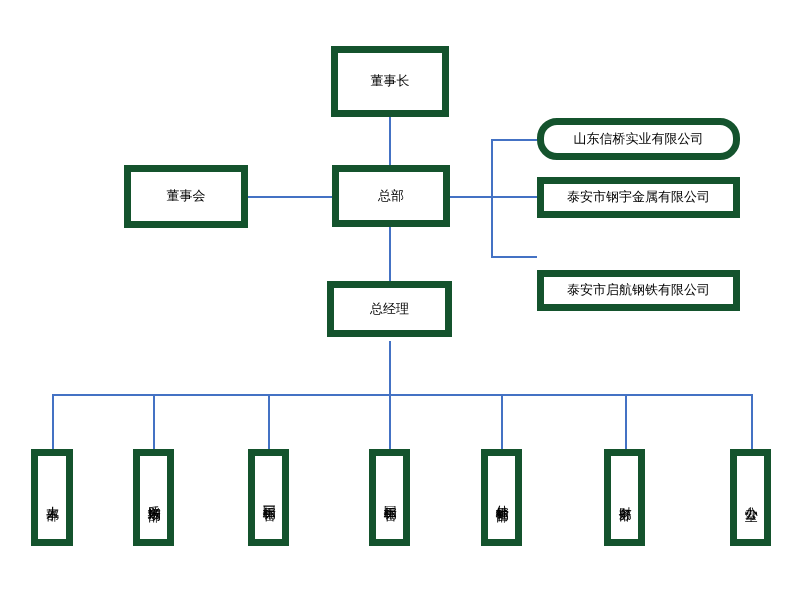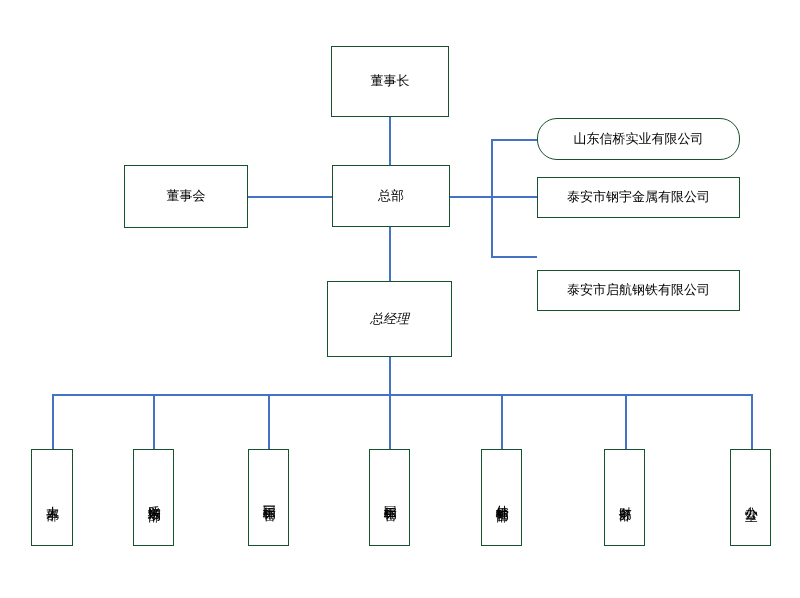--- a/index.html
+++ b/index.html
@@ -11,21 +11,21 @@
     position: relative;
     width: 800px;
     height: 598px;
     background: #ffffff;
     font-family: "DejaVu Sans", "Liberation Sans", sans-serif;
     overflow: hidden;
   }
   .node {
     position: absolute;
     box-sizing: border-box;
-    border: 1px solid #14532d;
+    border: 7px solid #14532d;
     background: #ffffff;
     display: flex;
     align-items: center;
     justify-content: center;
     text-align: center;
     color: #000000;
     font-size: 13px;
     line-height: 1.25;
     z-index: 3;
   }
@@ -88,21 +88,21 @@
   </div>
 
   <div class="node" style="left:537px; top:177px; width:203px; height:41px;">
     <span>泰安市钢宇金属有限公司</span>
   </div>
 
   <div class="node" style="left:537px; top:236px; width:203px; height:41px;margin-top:34px;">
     <span>泰安市启航钢铁有限公司</span>
   </div>
 
-  <div class="node" style="left:327px; top:281px; width:125px; height:76px;font-style:italic;">
+  <div class="node" style="left:327px; top:281px; width:125px; height:56px;">
     <span>总经理</span>
   </div>
 
   <div class="node vertical" style="left:31px; top:449px; width:42px; height:97px;">
     <span>人事部</span>
   </div>
 
   <div class="node vertical" style="left:133px; top:449px; width:41px; height:97px;">
     <span>采购市场部</span>
   </div>

